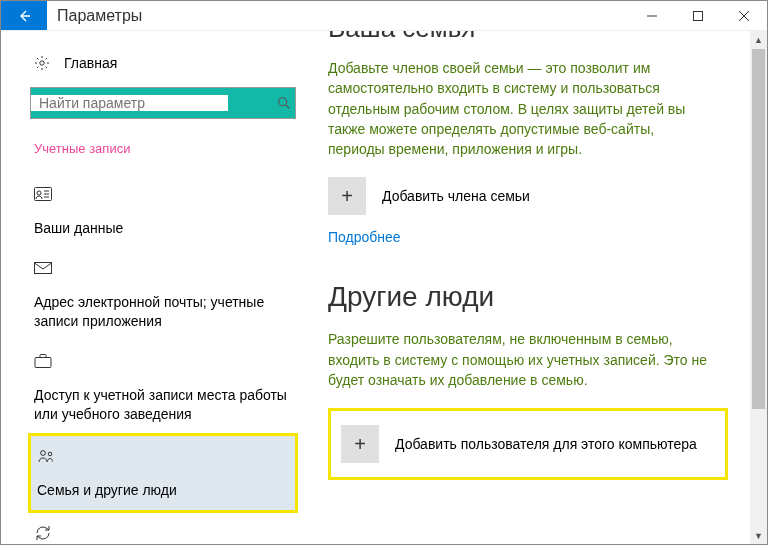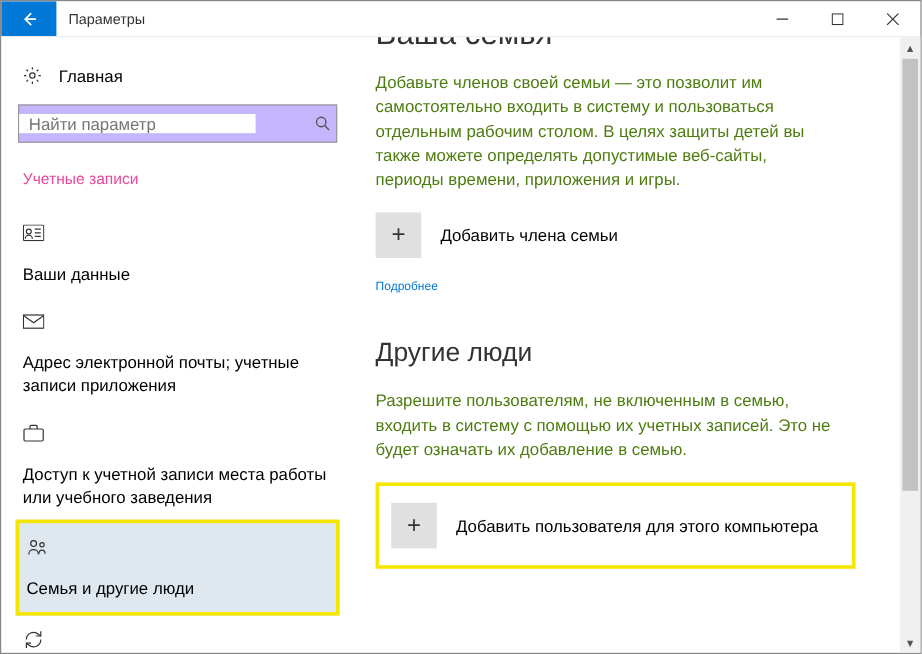--- a/index.html
+++ b/index.html
@@ -1,41 +1,41 @@
 <!DOCTYPE html>
 <html><head>
 <meta charset="utf-8">
 <style>
   * { margin: 0; padding: 0; box-sizing: border-box; }
   body { font-family: "Segoe UI", -apple-system, sans-serif; font-size: 14px; color: #000; background: #fff; width: 768px; height: 545px; overflow: hidden; border: 1px solid #888; }
   .titlebar { height: 30px; display: flex; align-items: stretch; border-bottom: 1px solid #eee; }
   .back-btn { width: 46px; background: #0078d7; display: flex; align-items: center; justify-content: center; color: #fff; cursor: pointer; }
-  .title { flex: 1; display: flex; align-items: center; padding-left: 10px; font-size: 12px; color: #333; }
+  .title { flex: 1; display: flex; align-items: center; padding-left: 10px; font-size: 16px; color: #333; }
   .win-controls { display: flex; }
   .win-btn { width: 46px; display: flex; align-items: center; justify-content: center; color: #333; cursor: pointer; }
-  .content { display: flex; height: calc(100% - 30px); }
+  .content { display: flex; height: calc(100% - 30px); margin-left: 15px; }
   .sidebar { width: 294px; padding: 20px 12px 12px 12px; overflow: hidden; }
   .home-row { display: flex; align-items: center; gap: 14px; padding: 4px 6px 10px 6px; cursor: pointer; }
   .gear { width: 16px; height: 16px; }
-  .search { display: flex; align-items: center; border: 1px solid #999; height: 32px; margin: 6px 2px 18px 2px; background: #c4b5fd; gap: 44px; }
+  .search { display: flex; align-items: center; border: 1px solid #999; height: 32px; margin: 6px 2px 18px 2px; background: #14b8a6; gap: 44px; }
   .search input { flex: 1; border: none; outline: none; padding: 0 8px; font-size: 14px; font-family: inherit; color: #555; }
   .search-icon { width: 30px; display: flex; align-items: center; justify-content: center; color: #555; }
   .group-title { color: #ec4899; font-size: 13px; padding: 4px 6px 18px 6px; }
   .nav-item { display: flex; align-items: flex-start; gap: 16px; padding: 10px 6px; cursor: pointer; line-height: 1.35; flex-direction: column; }
   .nav-item .icon { width: 18px; height: 18px; flex-shrink: 0; display: flex; align-items: center; justify-content: center; margin-top: 1px; }
   .nav-item.active { background: #dfe7ef; }
   .highlight { border: 3px solid #f5e600; }
   .main { flex: 1; padding: 0 22px 12px 18px; overflow-y: auto; }
   .heading-partial { font-size: 26px; font-weight: 300; color: #333; margin-bottom: 14px; margin-top: 6px; overflow: hidden; }
-  .heading { font-size: 22px; font-weight: 300; color: #333; margin: 28px 0 16px 0; }
+  .heading { font-size: 28px; font-weight: 300; color: #333; margin: 28px 0 16px 0; }
   .para { font-size: 14px; line-height: 1.45; color: #4d7c0f; margin-bottom: 18px; max-width: 380px; }
   .add-tile { display: flex; align-items: center; gap: 16px; margin-bottom: 14px; cursor: pointer; }
   .plus-box { width: 38px; height: 38px; background: #e0e0e0; display: flex; align-items: center; justify-content: center; font-size: 20px; color: #333; font-weight: 300; }
   .add-label { font-size: 14px; }
-  .link { color: #0078d7; font-size: 10px; cursor: pointer; margin-bottom: 8px; display: inline-block; }
+  .link { color: #0078d7; font-size: 14px; cursor: pointer; margin-bottom: 8px; display: inline-block; }
   .hl-block { border: 3px solid #f5e600; padding: 14px 14px 14px 10px; margin: 6px 0 16px 0; display: flex; align-items: center; gap: 16px; max-width: 400px; cursor: pointer; }
   svg { display: block; }
   .scrollbar-track { position: absolute; right: 1px; top: 31px; width: 17px; bottom: 1px; background: #f0f0f0; }
   .scrollbar-thumb { position: absolute; left: 2px; right: 2px; top: 18px; height: 360px; background: #c2c2c2; }
   .scroll-arrow { position: absolute; left: 0; right: 0; height: 17px; display:flex; align-items:center; justify-content:center; color:#555; font-size:9px; }
 </style>
 </head>
 <body>
 
 <div class="titlebar">

